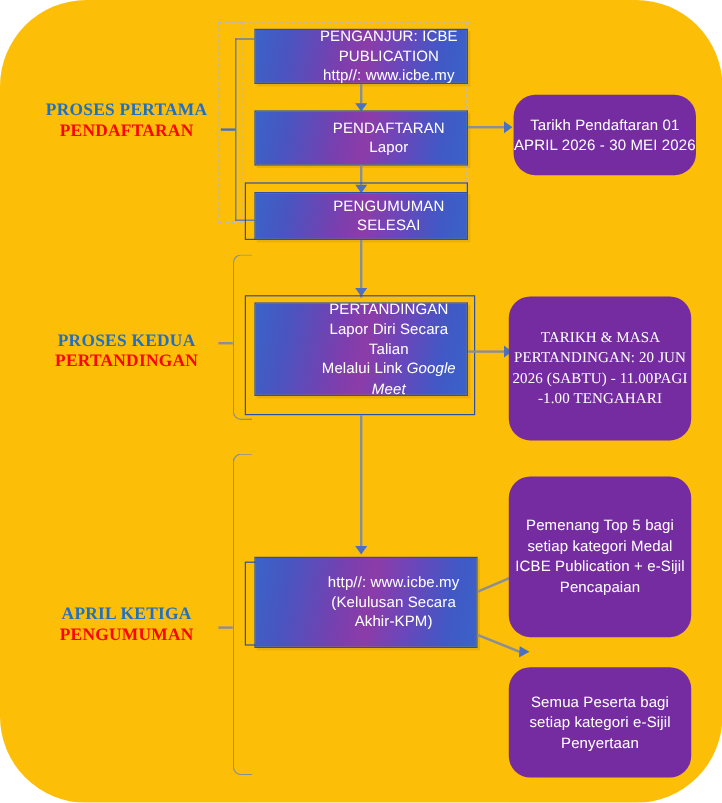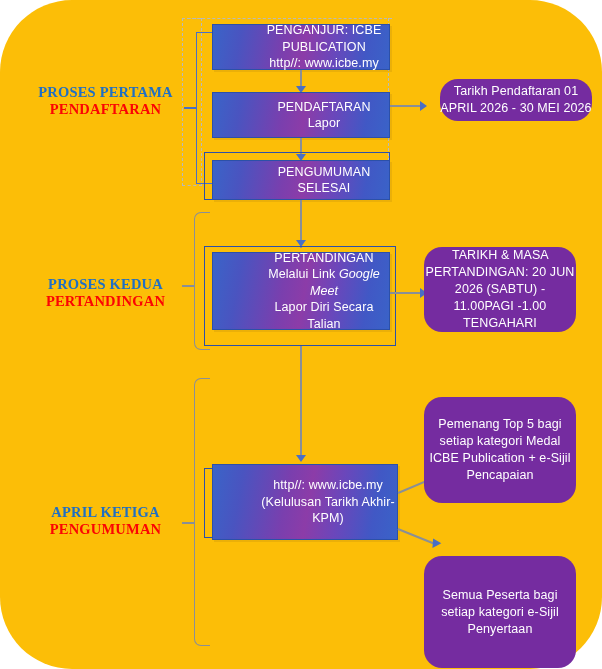--- a/index.html
+++ b/index.html
@@ -221,87 +221,87 @@
 
   <div class="pbox" style="left:212px; top:160px; width:178px; height:40px;">
     <div>
       <span class="ln">PENGUMUMAN SELESAI</span>
     </div>
   </div>
 
   <div class="hline" style="left:390px; top:105px; width:32px;"></div>
   <div class="arrow-right" style="left:420px; top:101px;"></div>
 
-  <div class="vbox" style="left:440px; top:79px; width:152px; height:42px;">
+  <div class="vbox" style="left:428px; top:79px; width:152px; height:67px;">
     <div>
       <span class="ln">Tarikh Pendaftaran</span>
       <span class="ln">01 APRIL 2026 - 30 MEI 2026</span>
     </div>
   </div>
 
   <div class="bracket" style="left:194px; top:212px; height:138px;"></div>
   <div class="bracket-tick" style="left:182px; top:285px;"></div>
 
   <div class="vline" style="left:300px; top:200px; height:48px;"></div>
   <div class="arrow-down" style="left:296px; top:240px;"></div>
 
   <div class="pbox-under" style="left:204px; top:246px; width:192px; height:100px;"></div>
 
   <div class="pbox" style="left:212px; top:252px; width:178px; height:78px;">
     <div>
       <span class="ln">PERTANDINGAN</span>
+      <span class="ln">Lapor Diri Secara Talian</span>
       <span class="ln"><span>Melalui Link </span><span class="it">Google Meet</span></span>
-      <span class="ln">Lapor Diri Secara Talian</span>
     </div>
   </div>
 
   <div class="hline" style="left:390px; top:292px; width:32px;"></div>
   <div class="arrow-right" style="left:420px; top:288px;"></div>
 
-  <div class="vbox" style="left:424px; top:247px; width:152px; height:85px;">
+  <div class="vbox" style="left:424px; top:247px; width:152px; height:120px;font-family:Liberation Serif, serif;">
     <div>
       <span class="ln">TARIKH &amp; MASA</span>
       <span class="ln">PERTANDINGAN:   20</span>
       <span class="ln">JUN 2026 (SABTU) -</span>
       <span class="ln">11.00PAGI</span>
       <span class="ln">-1.00 TENGAHARI</span>
     </div>
   </div>
 
   <div class="bracket" style="left:194px; top:378px; height:268px;"></div>
   <div class="bracket-tick" style="left:182px; top:522px;"></div>
 
   <div class="vline" style="left:300px; top:346px; height:114px;"></div>
   <div class="arrow-down" style="left:296px; top:455px;"></div>
 
   <div class="pbox-under" style="left:204px; top:468px; width:192px; height:70px;"></div>
 
   <div class="pbox" style="left:212px; top:464px; width:186px; height:76px;">
     <div>
       <span class="ln">http//: www.icbe.my</span>
-      <span class="ln">(Kelulusan Tarikh Akhir-KPM)</span>
+      <span class="ln">(Kelulusan Secara Akhir-KPM)</span>
     </div>
   </div>
 
   <div class="diag" style="left:398px; top:492px; width:42px; transform: rotate(-23deg);"></div>
   <div class="diag-head" style="left:430px; top:466px; transform: rotate(28deg);"></div>
 
-  <div class="vbox" style="left:424px; top:397px; width:152px; height:106px;">
+  <div class="vbox" style="left:424px; top:397px; width:152px; height:134px;">
     <div>
       <span class="ln">Pemenang Top 5</span>
       <span class="ln">bagi setiap kategori</span>
       <span class="ln">Medal ICBE Publication</span>
       <span class="ln">+ e-Sijil Pencapaian</span>
     </div>
   </div>
 
   <div class="diag" style="left:398px; top:528px; width:42px; transform: rotate(22deg);"></div>
   <div class="diag-head" style="left:430px; top:538px; transform: rotate(152deg);"></div>
 
-  <div class="vbox" style="left:424px; top:556px; width:152px; height:112px;">
+  <div class="vbox" style="left:424px; top:556px; width:152px; height:92px;">
     <div>
       <span class="ln">Semua Peserta bagi</span>
       <span class="ln">setiap kategori</span>
       <span class="ln">e-Sijil Penyertaan</span>
     </div>
   </div>
 
 </div>
 
 </body></html>

